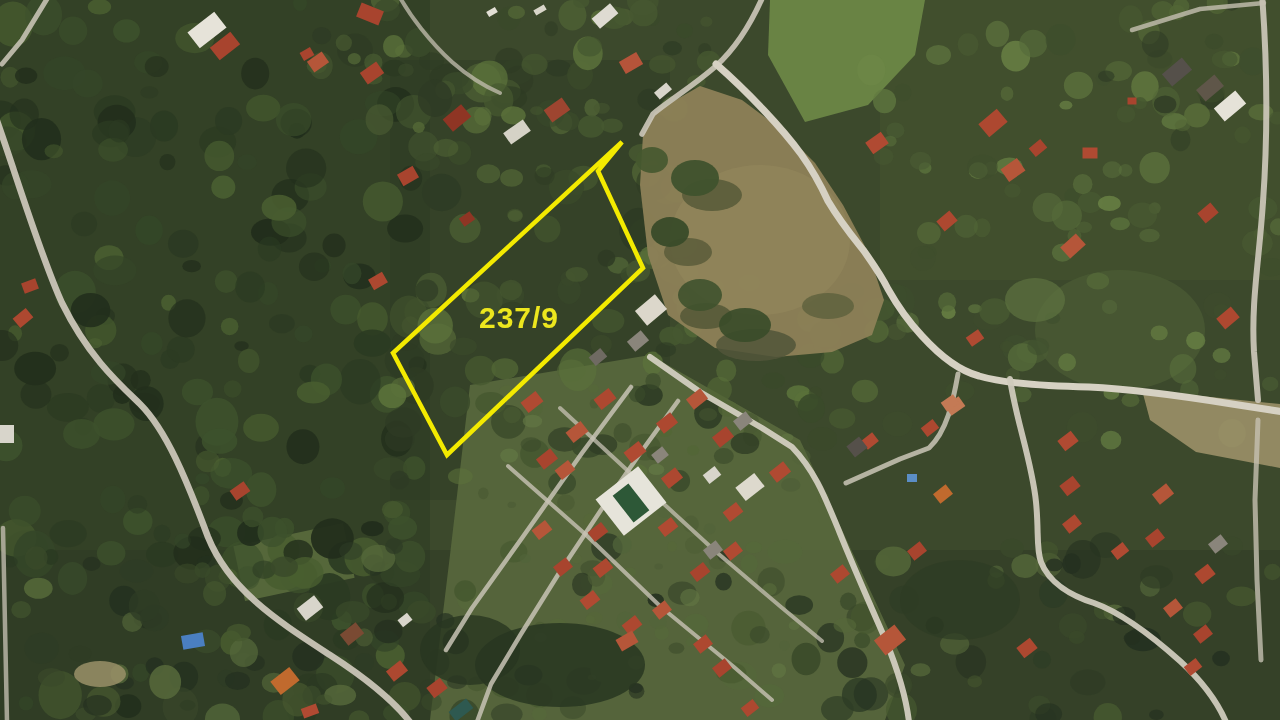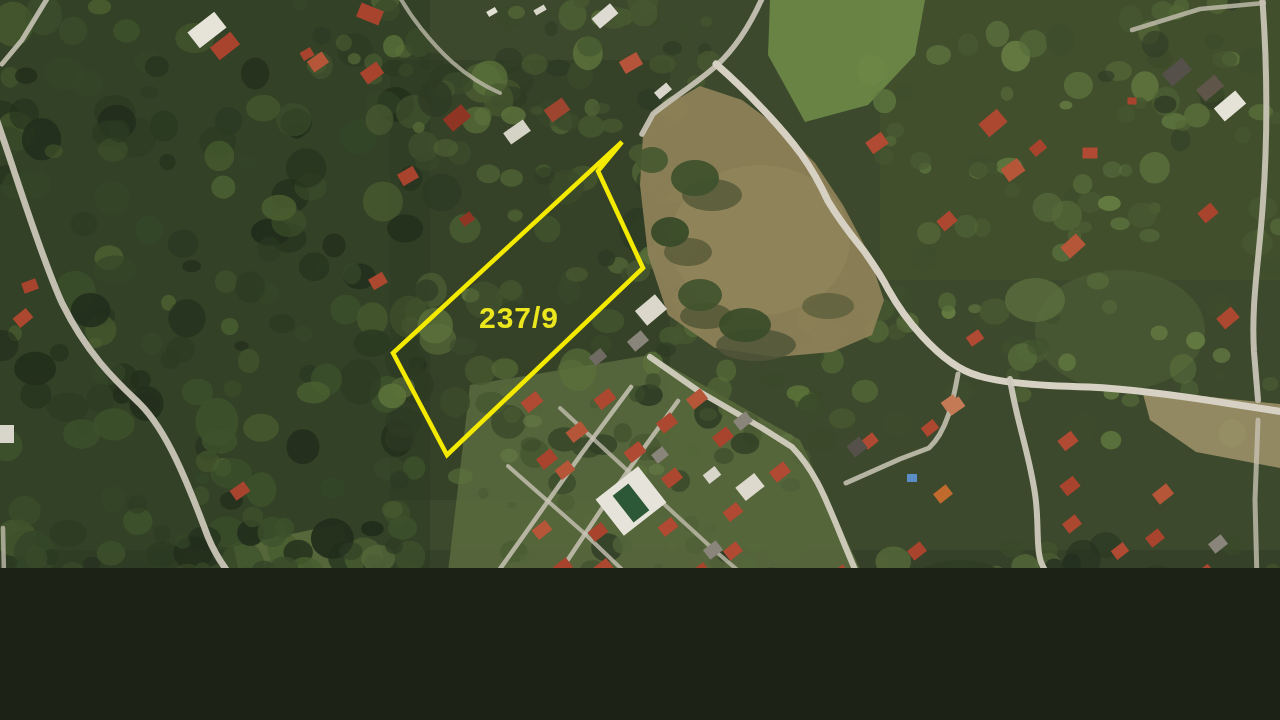--- a/index.html
+++ b/index.html
@@ -1,16 +1,16 @@
 <!DOCTYPE html>
 <html><head>
 <meta charset="utf-8">
 <style>
   html,body{margin:0;padding:0;background:#1c2316;}
-  .stage{position:relative;width:1280px;height:568px;overflow:hidden;font-family:"Liberation Sans",sans-serif;text-align:center;}
+  .stage{position:relative;width:1280px;height:720px;overflow:hidden;font-family:"Liberation Sans",sans-serif;text-align:center;}
   svg{display:block;width:1280px;height:720px;}
   text.parcel-label{font-family:"Liberation Sans","DejaVu Sans",sans-serif;font-weight:bold;letter-spacing:1px;}
 </style>
 </head>
 <body>
 
 <div class="stage">
   <svg viewBox="0 0 1280 720" xmlns="http://www.w3.org/2000/svg" preserveAspectRatio="none">
     <g>
         <rect x="0" y="0" width="1280" height="720" fill="#3c492c" opacity="1"></rect>

